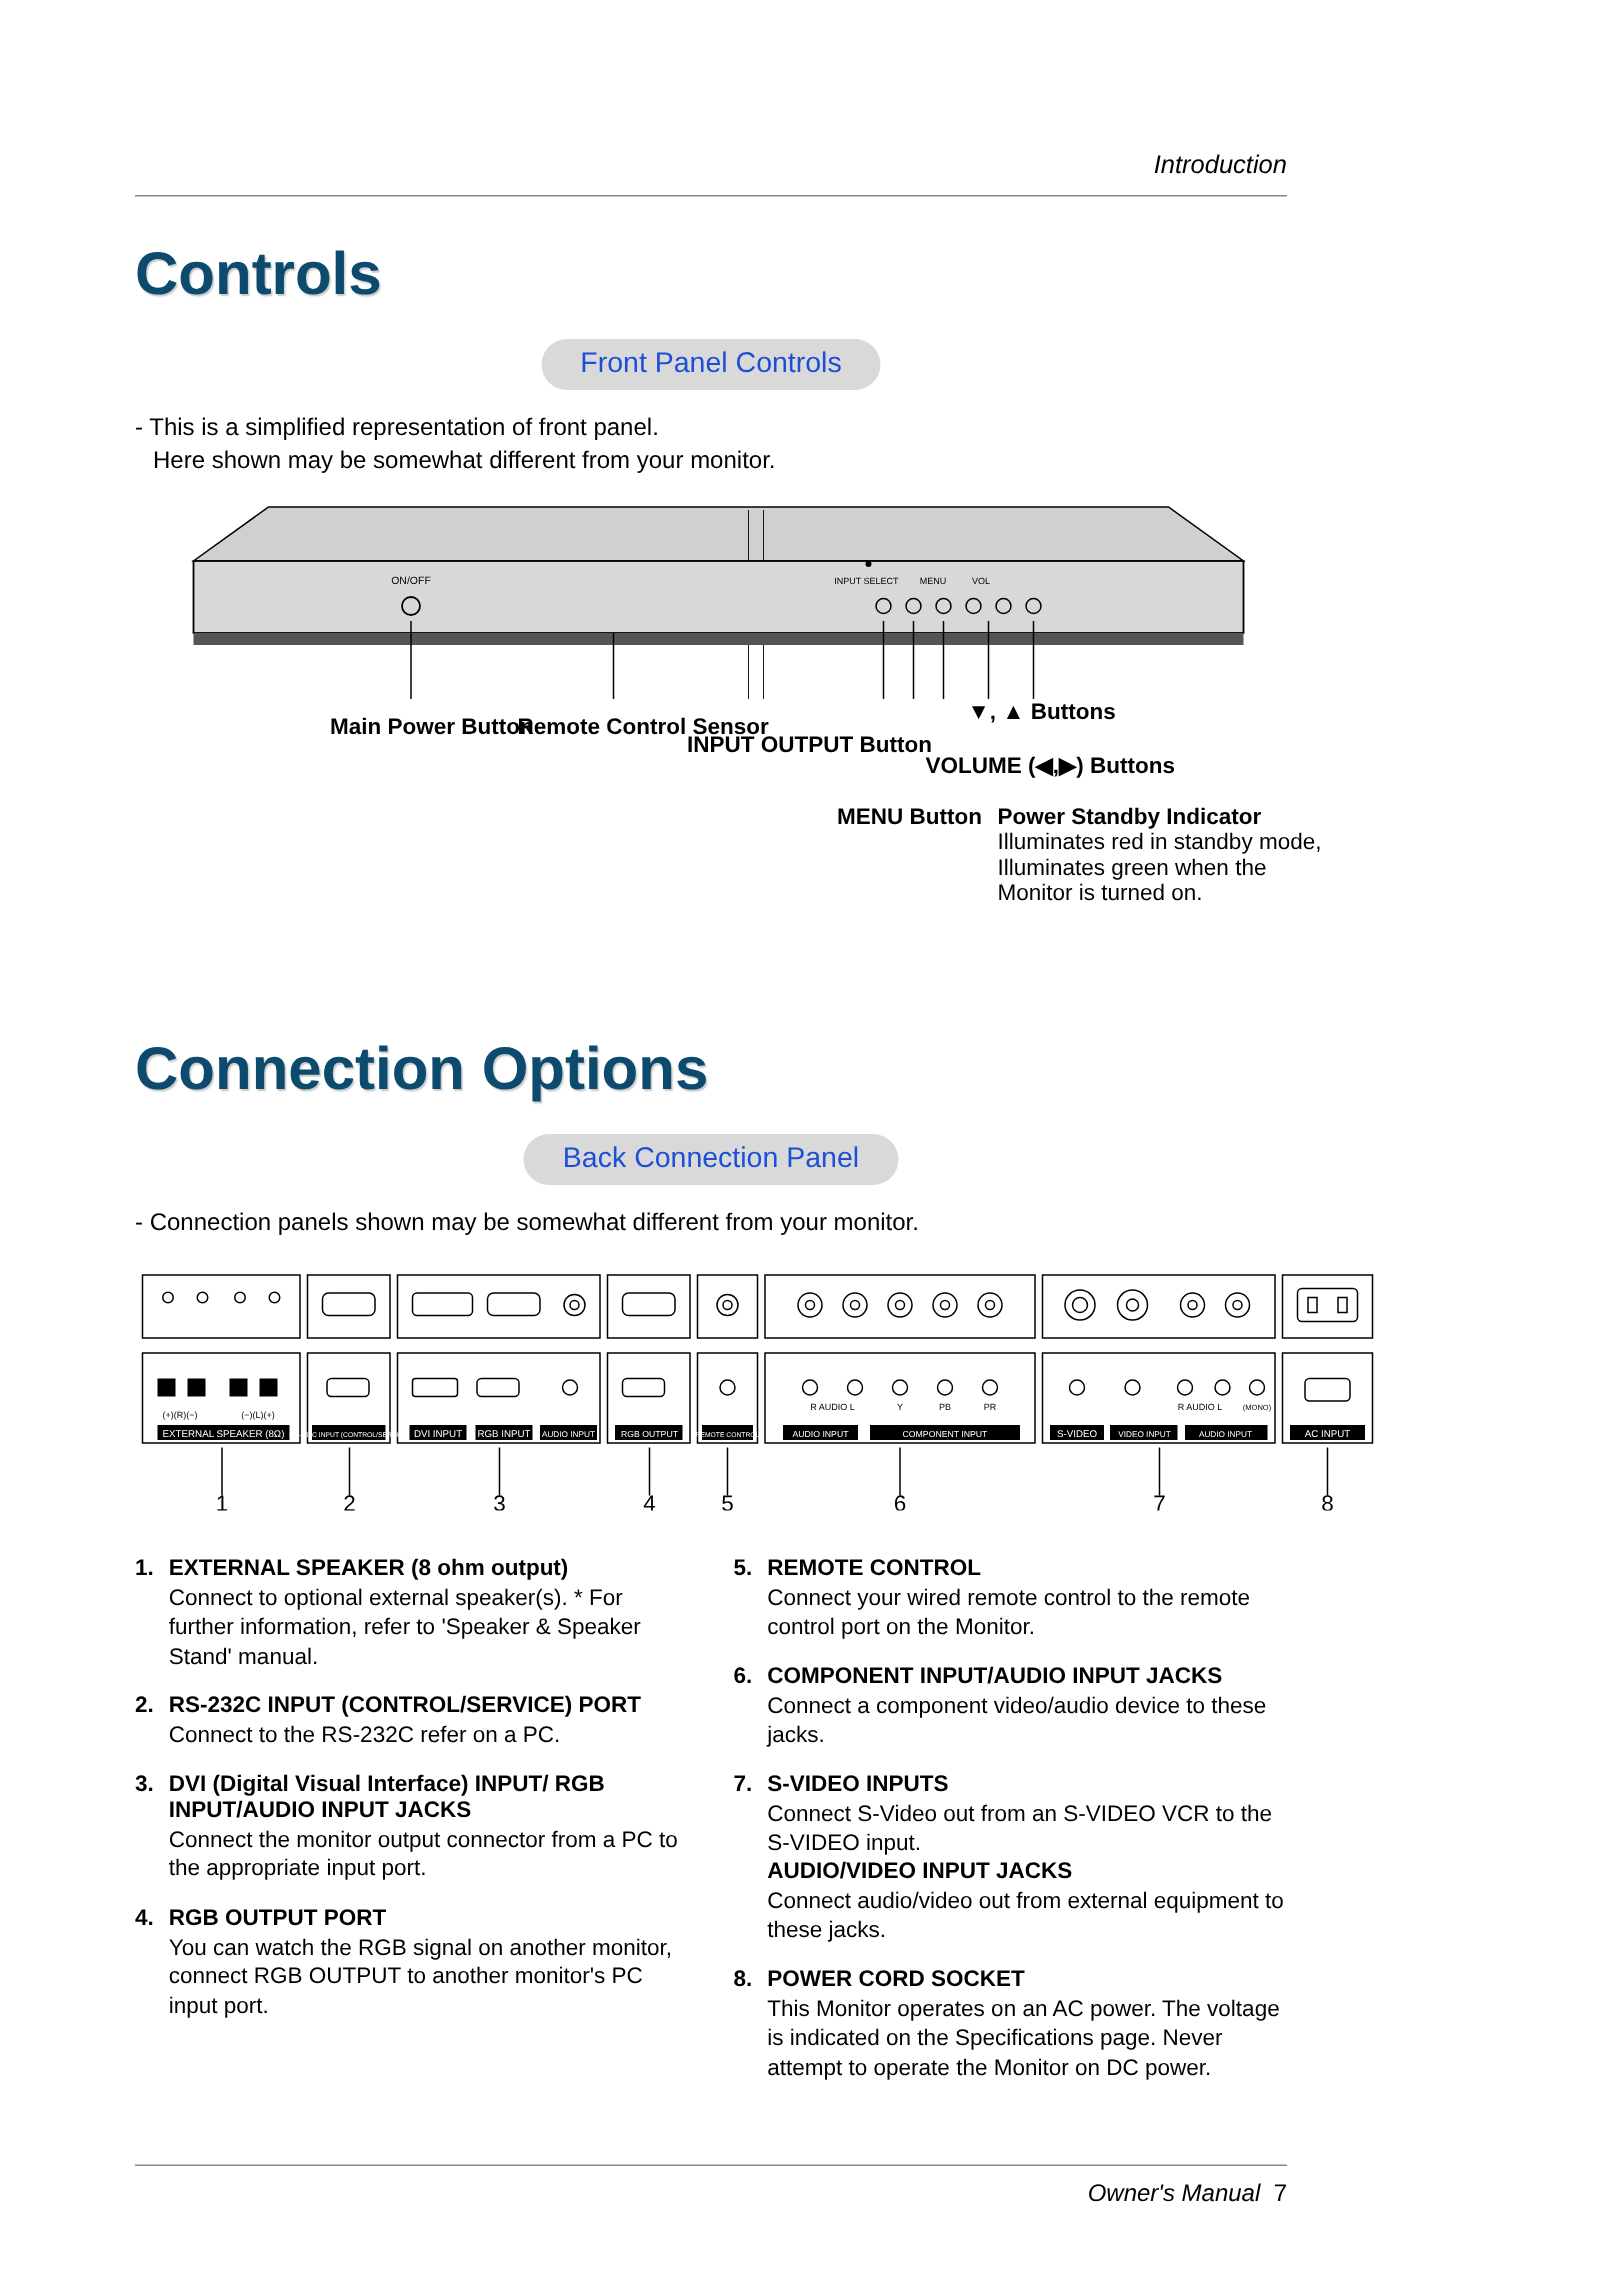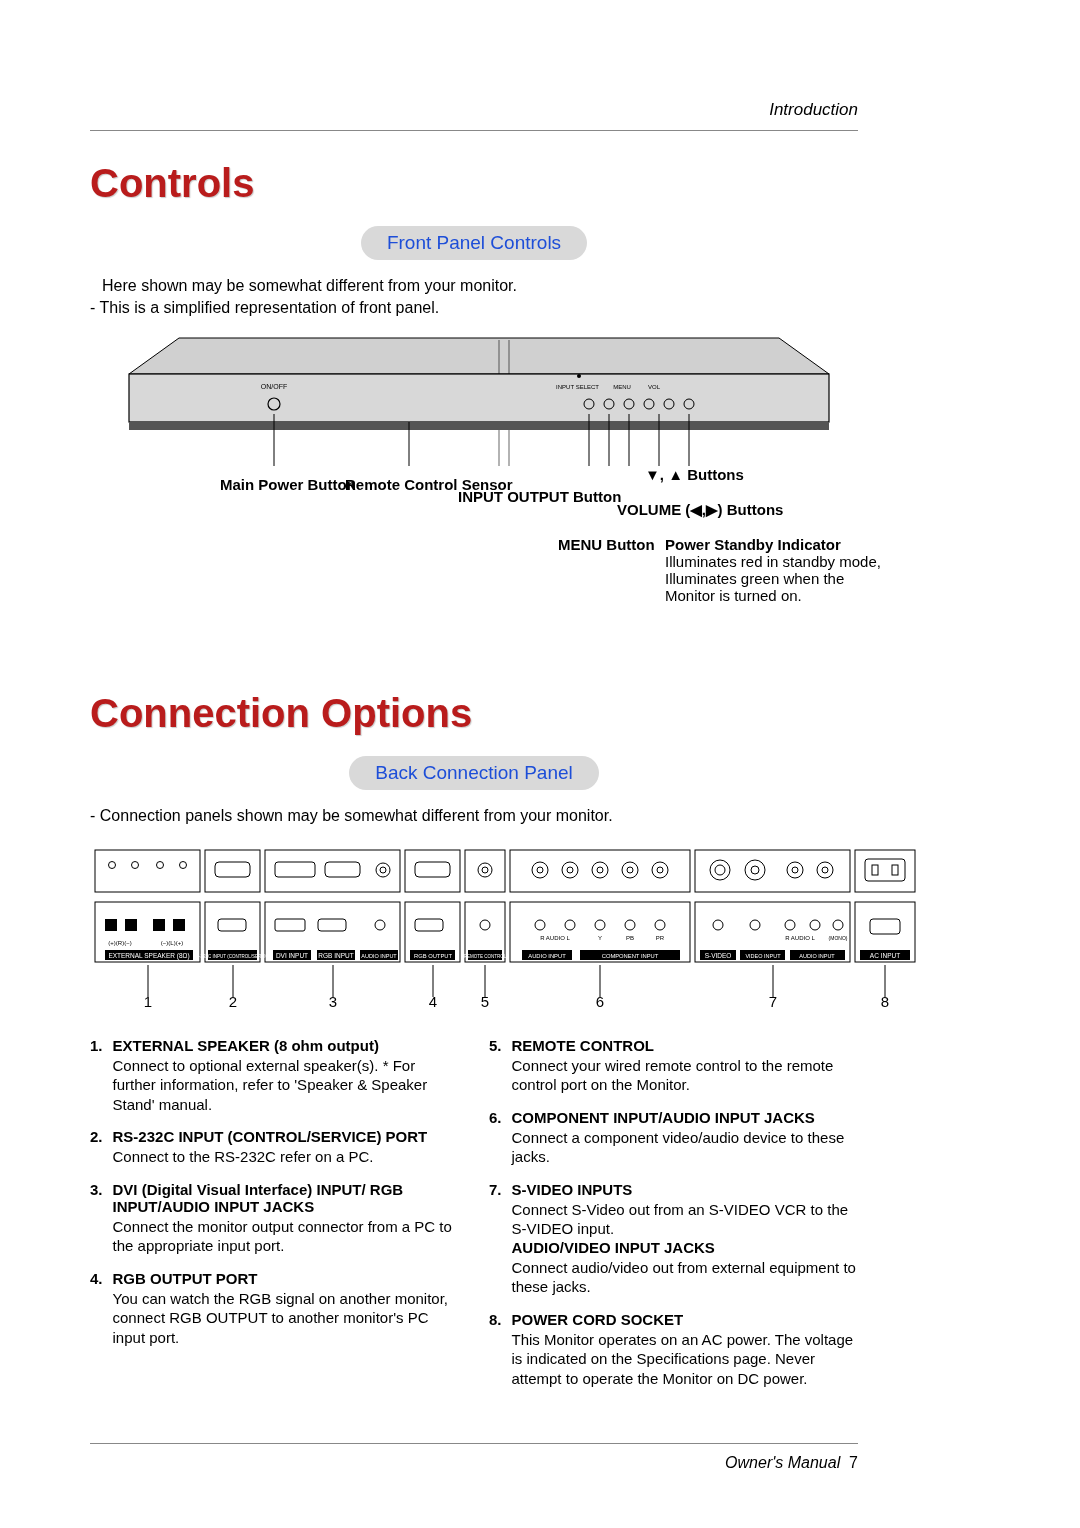--- a/index.html
+++ b/index.html
@@ -20,21 +20,21 @@
     font-style: italic;
     font-size: 17px;
     border-bottom: 1px solid #888;
     padding-bottom: 10px;
     margin-bottom: 30px;
   }
   h1.big-title {
     font-size: 40px;
     font-weight: bold;
     margin: 25px 0 15px 0;
-    color: #b91c1c;
+    color: #0c4a6e;
     text-shadow: 1px 1px 1px rgba(120,120,120,0.4);
   }
   .pill {
     display: block;
     width: fit-content;
     margin: 20px auto 15px auto;
     background: #d9d9d9;
     border-radius: 18px;
     padding: 6px 26px;
     font-size: 19px;
@@ -105,22 +105,22 @@
 
 <div class="page">
 
   <div class="header-ref">Introduction</div>
 
   <h1 class="big-title">Controls</h1>
 
   <div class="pill">Front Panel Controls</div>
 
   <div class="intro-text">
+    <div>- This is a simplified representation of front panel.</div>
     <div style="padding-left:12px;">Here shown may be somewhat different from your monitor.</div>
-    <div>- This is a simplified representation of front panel.</div>
   </div>
 
   <div class="diagram-box">
     <svg width="750" height="130" viewBox="0 0 750 130">
 
       <polygon points="80,2 680,2 730,38 30,38" fill="#d0d0d0" stroke="#000" stroke-width="1"></polygon>
 
       <line x1="400" y1="4" x2="400" y2="130" stroke="#000" stroke-width="0.6"></line>
       <line x1="410" y1="4" x2="410" y2="130" stroke="#000" stroke-width="0.6"></line>
 

